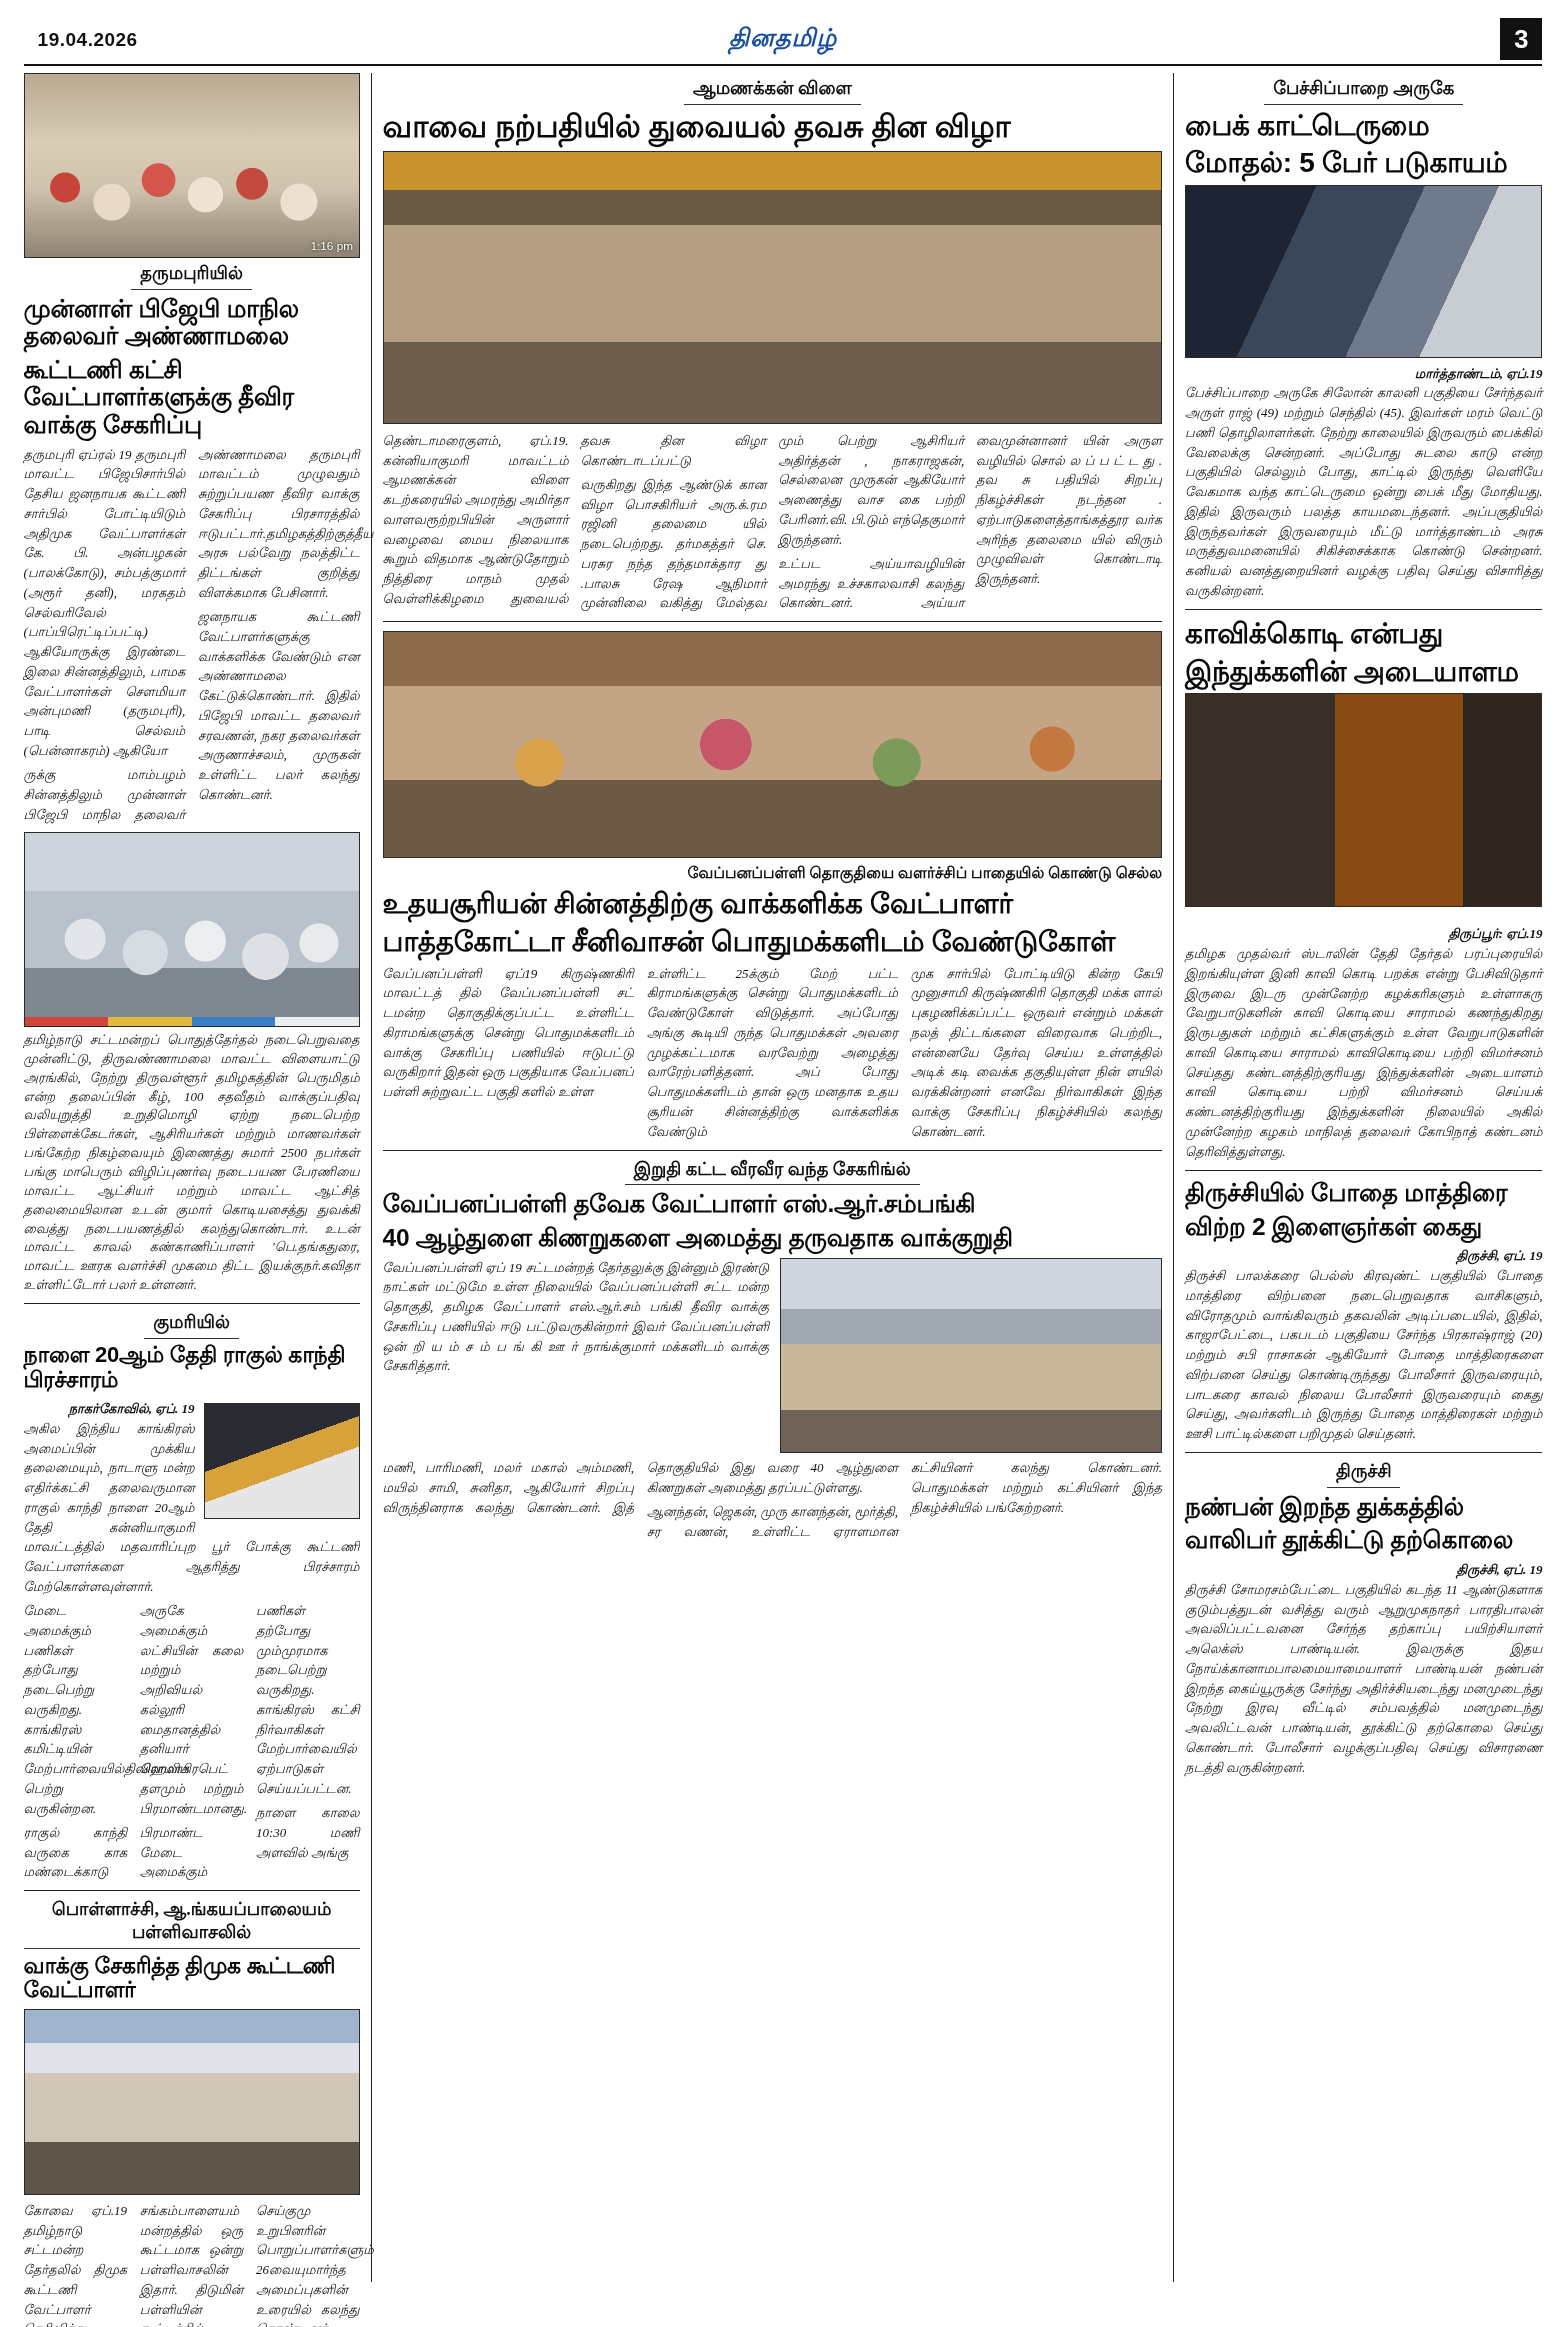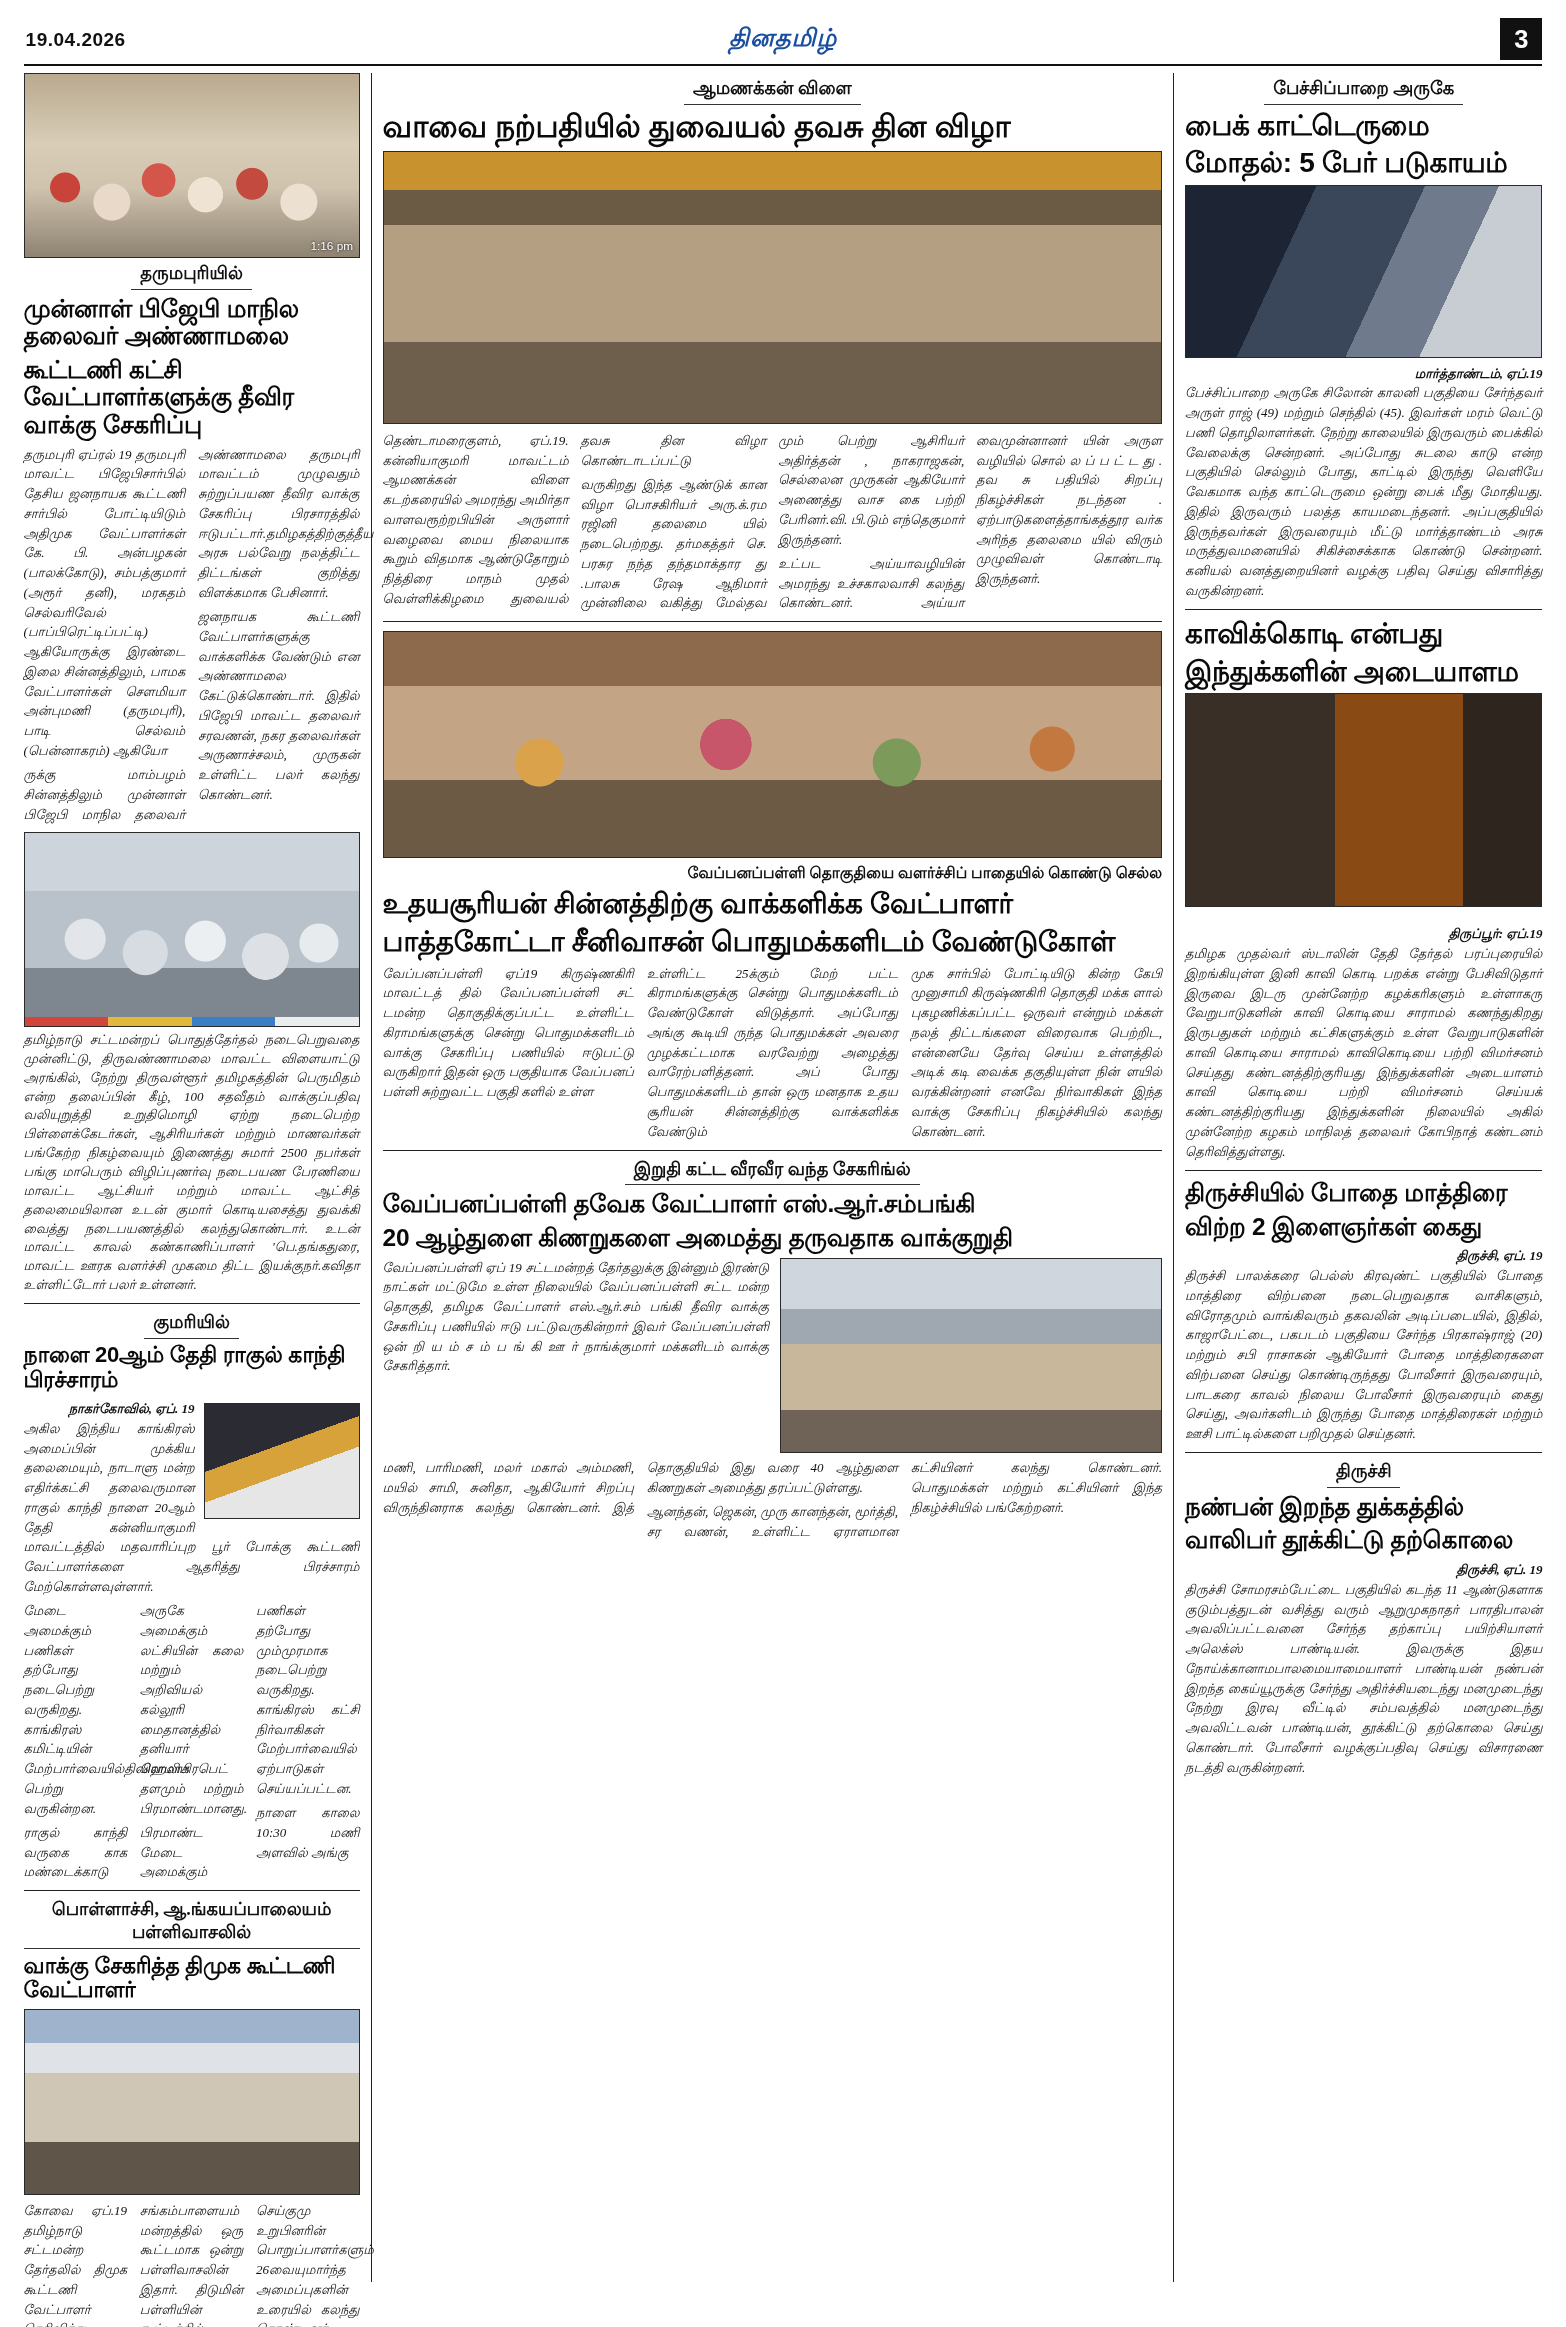--- a/index.html
+++ b/index.html
@@ -1,21 +1,21 @@
 <!DOCTYPE html>
 <html style="font-size:14.5px"><head>
 <meta charset="utf-8">
 <style>
   html,body{margin:0;padding:0;background:#8a8a8a;}
   body{font-family:"Liberation Serif",serif;}
   .page{width:1566px;height:2327px;background:#fff;margin:0 auto;position:relative;box-sizing:border-box;
         padding:23.6px 23.6px 16.4px 23.6px;}
   
   .masthead{height:40px;position:relative;border-bottom:2.7px solid #111;margin-bottom:0;}
-  .md-date{position:absolute;left:2px;top:5.5px;font-family:"Liberation Sans",sans-serif;font-weight:bold;
+  .md-date{position:absolute;left:14px;top:5.5px;font-family:"Liberation Sans",sans-serif;font-weight:bold;
            font-size:19px;letter-spacing:0.5px;color:#111;}
   .md-title{position:absolute;left:0;right:0;top:0px;text-align:center;font-family:"Liberation Serif",serif;
             font-weight:bold;font-style:italic;font-size:24.5px;color:#1a4fa0;letter-spacing:0.9px;}
   .md-page{position:absolute;right:0px;top:-5.5px;width:42px;height:42px;background:#111;color:#fff;
            font-family:"Liberation Sans",sans-serif;font-weight:bold;font-size:25.5px;
            display:flex;align-items:center;justify-content:center;}
   
   .grid{display:flex;gap:0;height:2209px;margin-top:7.3px;}
   .col{box-sizing:border-box;}
   .col-l{width:347px;padding-right:11px;}
@@ -184,21 +184,21 @@
         <p>உள்ளிட்ட 25க்கும் மேற் பட்ட கிராமங்களுக்கு சென்று பொதுமக்களிடம் வேண்டுகோள் விடுத்தார். அப்போது அங்கு கூடியி ருந்த பொதுமக்கள் அவரை முழக்கட்டமாக வரவேற்று அழைத்து வாரேற்பளித்தனர். அப் போது பொதுமக்களிடம் தான் ஒரு மனதாக உதய சூரியன் சின்னத்திற்கு வாக்களிக்க வேண்டும்</p>
         <p>முக சார்பில் போட்டியிடு கின்ற கேபி முனுசாமி கிருஷ்ணகிரி தொகுதி மக்க ளால் புகழணிக்கப்பட்ட ஒருவர் என்றும் மக்கள் நலத் திட்டங்களை விரைவாக பெற்றிட, என்னையே தேர்வு செய்ய உள்ளத்தில் அடிக் கடி வைக்க தகுதியுள்ள நின் ளயில் வரக்கின்றனர் எனவே நிர்வாகிகள் இந்த வாக்கு சேகரிப்பு நிகழ்ச்சியில் கலந்து கொண்டனர்.</p>
       </div>
 
       <hr class="rule">
 
       <div class="kicker">
         <span>இறுதி கட்ட வீரவீர வந்த சேகரிங்ல்</span>
       </div>
       <div class="hl hl-md">வேப்பனப்பள்ளி தவேக வேட்பாளர் எஸ்.ஆர்.சம்பங்கி</div>
-      <div class="hl hl-md">20 ஆழ்துளை கிணறுகளை அமைத்து தருவதாக வாக்குறுதி</div>
+      <div class="hl hl-md">40 ஆழ்துளை கிணறுகளை அமைத்து தருவதாக வாக்குறுதி</div>
 
       <div style="overflow:hidden;margin-top:3.6px">
         <div class="photo ph-hall" style="width:382px;height:195px;float:right;margin:0 0 5.5px 11px"></div>
         <div class="body">
           <p>வேப்பனப்பள்ளி ஏப் 19 சட்டமன்றத் தேர்தலுக்கு இன்னும் இரண்டு நாட்கள் மட்டுமே உள்ள நிலையில் வேப்பனப்பள்ளி சட்ட மன்ற தொகுதி, தமிழக வேட்பாளர் எஸ்.ஆர்.சம் பங்கி தீவிர வாக்கு சேகரிப்பு பணியில் ஈடு பட்டுவருகின்றார் இவர் வேப்பனப்பள்ளி ஒன் றி ய ம் ச ம் ப ங் கி ஊ ர் நாங்க்குமார் மக்களிடம் வாக்கு சேகரித்தார்.</p>
         </div>
       </div>
       <div class="body cols3">
         <p>மணி, பாரிமணி, மலர் மகால் அம்மணி, மயில் சாமி, சுனிதா, ஆகியோர் சிறப்பு விருந்தினராக கலந்து கொண்டனர். இத் தொகுதியில் இது வரை 40 ஆழ்துளை கிணறுகள் அமைத்து தரப்பட்டுள்ளது.</p>
         <p>ஆனந்தன், ஜெகன், முரு கானந்தன், மூர்த்தி, சர வணன், உள்ளிட்ட ஏராளமான கட்சியினர் கலந்து கொண்டனர். பொதுமக்கள் மற்றும் கட்சியினர் இந்த நிகழ்ச்சியில் பங்கேற்றனர்.</p>

